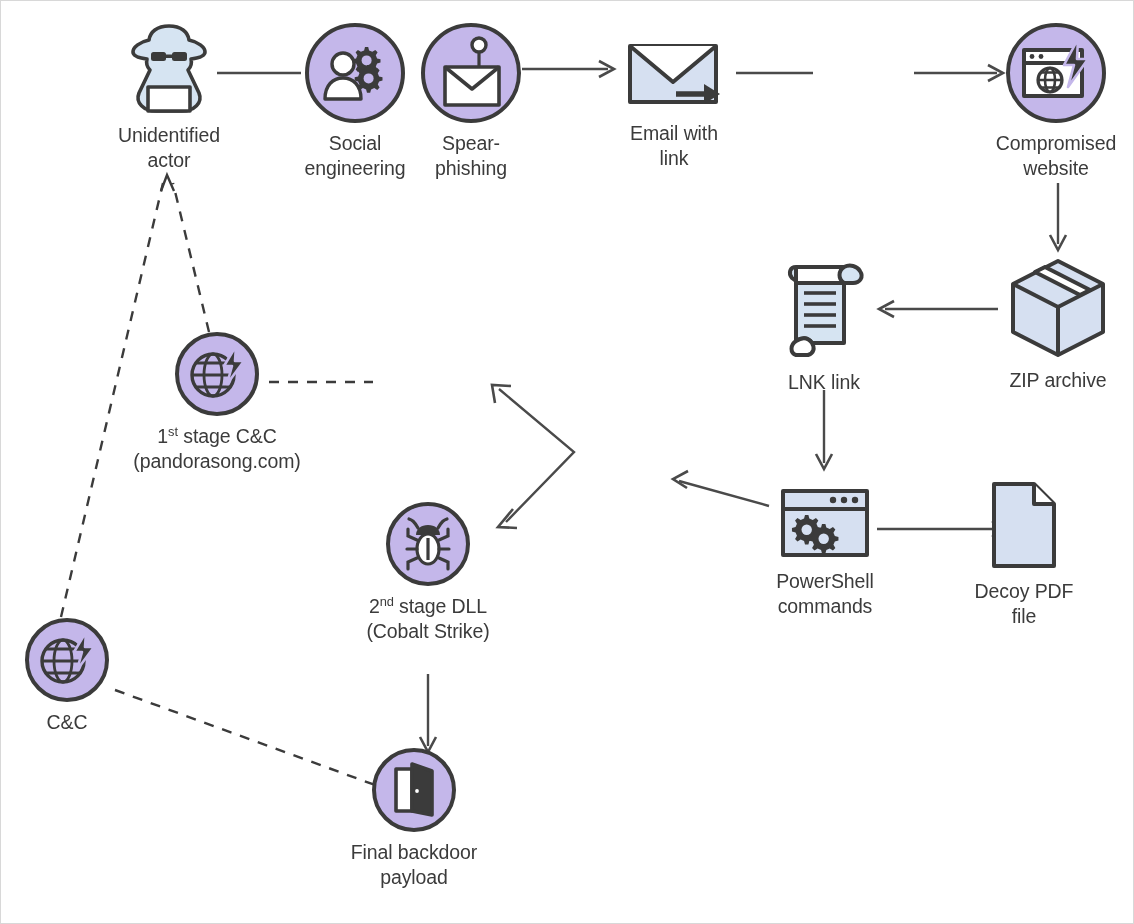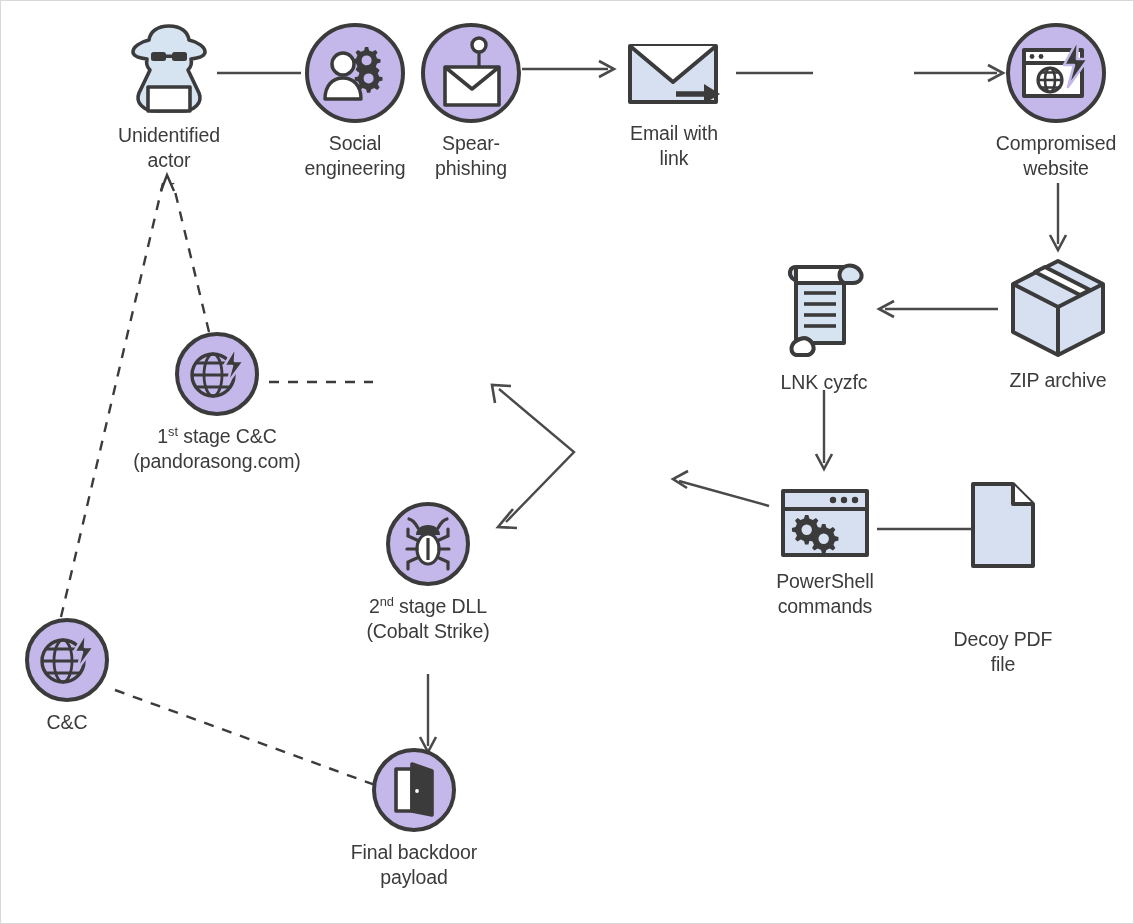--- a/index.html
+++ b/index.html
@@ -181,21 +181,21 @@
         <path d="M18 8 C12 8 10 14 14 19 L18 22 L18 82 C24 78 30 78 34 84 L66 84 L66 24 L18 24 Z" fill="#d6e4f2" stroke="#3b3b3b" stroke-width="4" stroke-linejoin="round"></path>
         <path d="M34 84 C30 78 24 78 18 82 C12 86 12 94 18 96 L30 96 C36 94 37 89 34 84 Z" fill="#ffffff" stroke="#3b3b3b" stroke-width="4" stroke-linejoin="round"></path>
         <g stroke="#3b3b3b" stroke-width="3.6" fill="none">
           <path d="M26 34 L58 34"></path>
             <path d="M26 45 L58 45"></path>
             <path d="M26 56 L58 56"></path>
             <path d="M26 67 L58 67"></path>
         </g>
       </svg>
     </div>
-    <div class="label">LNK cyzfc</div>
+    <div class="label">LNK link</div>
   </div>
 
   <div class="node" style="left:744px;top:484px;width:160px;">
     <div class="plain" style="height:76px;">
       <svg width="100" height="76" viewBox="0 0 100 76">
         <rect x="8" y="6" width="84" height="64" fill="#d6e0f1" stroke="#3b3b3b" stroke-width="4" stroke-linejoin="round"></rect>
         <path d="M8 24 L92 24" stroke="#3b3b3b" stroke-width="4"></path>
         <g fill="#3b3b3b">
             <circle cx="58" cy="15" r="3.2"></circle>
             <circle cx="69" cy="15" r="3.2"></circle>
@@ -205,21 +205,21 @@
           <path d="M30 30 l3.4 0 .95 3.6 3.4 1.4 3.2-1.9 2.4 2.4 -1.9 3.2 1.4 3.4 3.6 .95 0 3.4 -3.6 .95 -1.4 3.4 1.9 3.2 -2.4 2.4 -3.2-1.9 -3.4 1.4 -.95 3.6 -3.4 0 -.95-3.6 -3.4-1.4 -3.2 1.9 -2.4-2.4 1.9-3.2 -1.4-3.4 -3.6-.95 0-3.4 3.6-.95 1.4-3.4 -1.9-3.2 2.4-2.4 3.2 1.9 3.4-1.4 Z"></path>
           <circle cx="31.7" cy="44.7" r="5.2" fill="#d6e0f1"></circle>
           <path d="M30 30 l3.4 0 .95 3.6 3.4 1.4 3.2-1.9 2.4 2.4 -1.9 3.2 1.4 3.4 3.6 .95 0 3.4 -3.6 .95 -1.4 3.4 1.9 3.2 -2.4 2.4 -3.2-1.9 -3.4 1.4 -.95 3.6 -3.4 0 -.95-3.6 -3.4-1.4 -3.2 1.9 -2.4-2.4 1.9-3.2 -1.4-3.4 -3.6-.95 0-3.4 3.6-.95 1.4-3.4 -1.9-3.2 2.4-2.4 3.2 1.9 3.4-1.4 Z" transform="translate(17,9)"></path>
           <circle cx="48.7" cy="53.7" r="5.2" fill="#d6e0f1"></circle>
         </g>
       </svg>
     </div>
     <div class="label">PowerShell<br>commands</div>
   </div>
 
-  <div class="node" style="left:932px;top:478px;width:140px;gap:48px;">
+  <div class="node" style="left:953px;top:478px;width:140px;">
     <div class="plain" style="height:92px;">
       <svg width="72" height="92" viewBox="0 0 72 92">
         <path d="M6 5 L46 5 L66 25 L66 87 L6 87 Z" fill="#d6e0f1" stroke="#3b3b3b" stroke-width="4" stroke-linejoin="round"></path>
         <path d="M46 5 L46 25 L66 25" fill="#ffffff" stroke="#3b3b3b" stroke-width="4" stroke-linejoin="round"></path>
       </svg>
     </div>
     <div class="label">Decoy PDF<br>file</div>
   </div>
 
 

